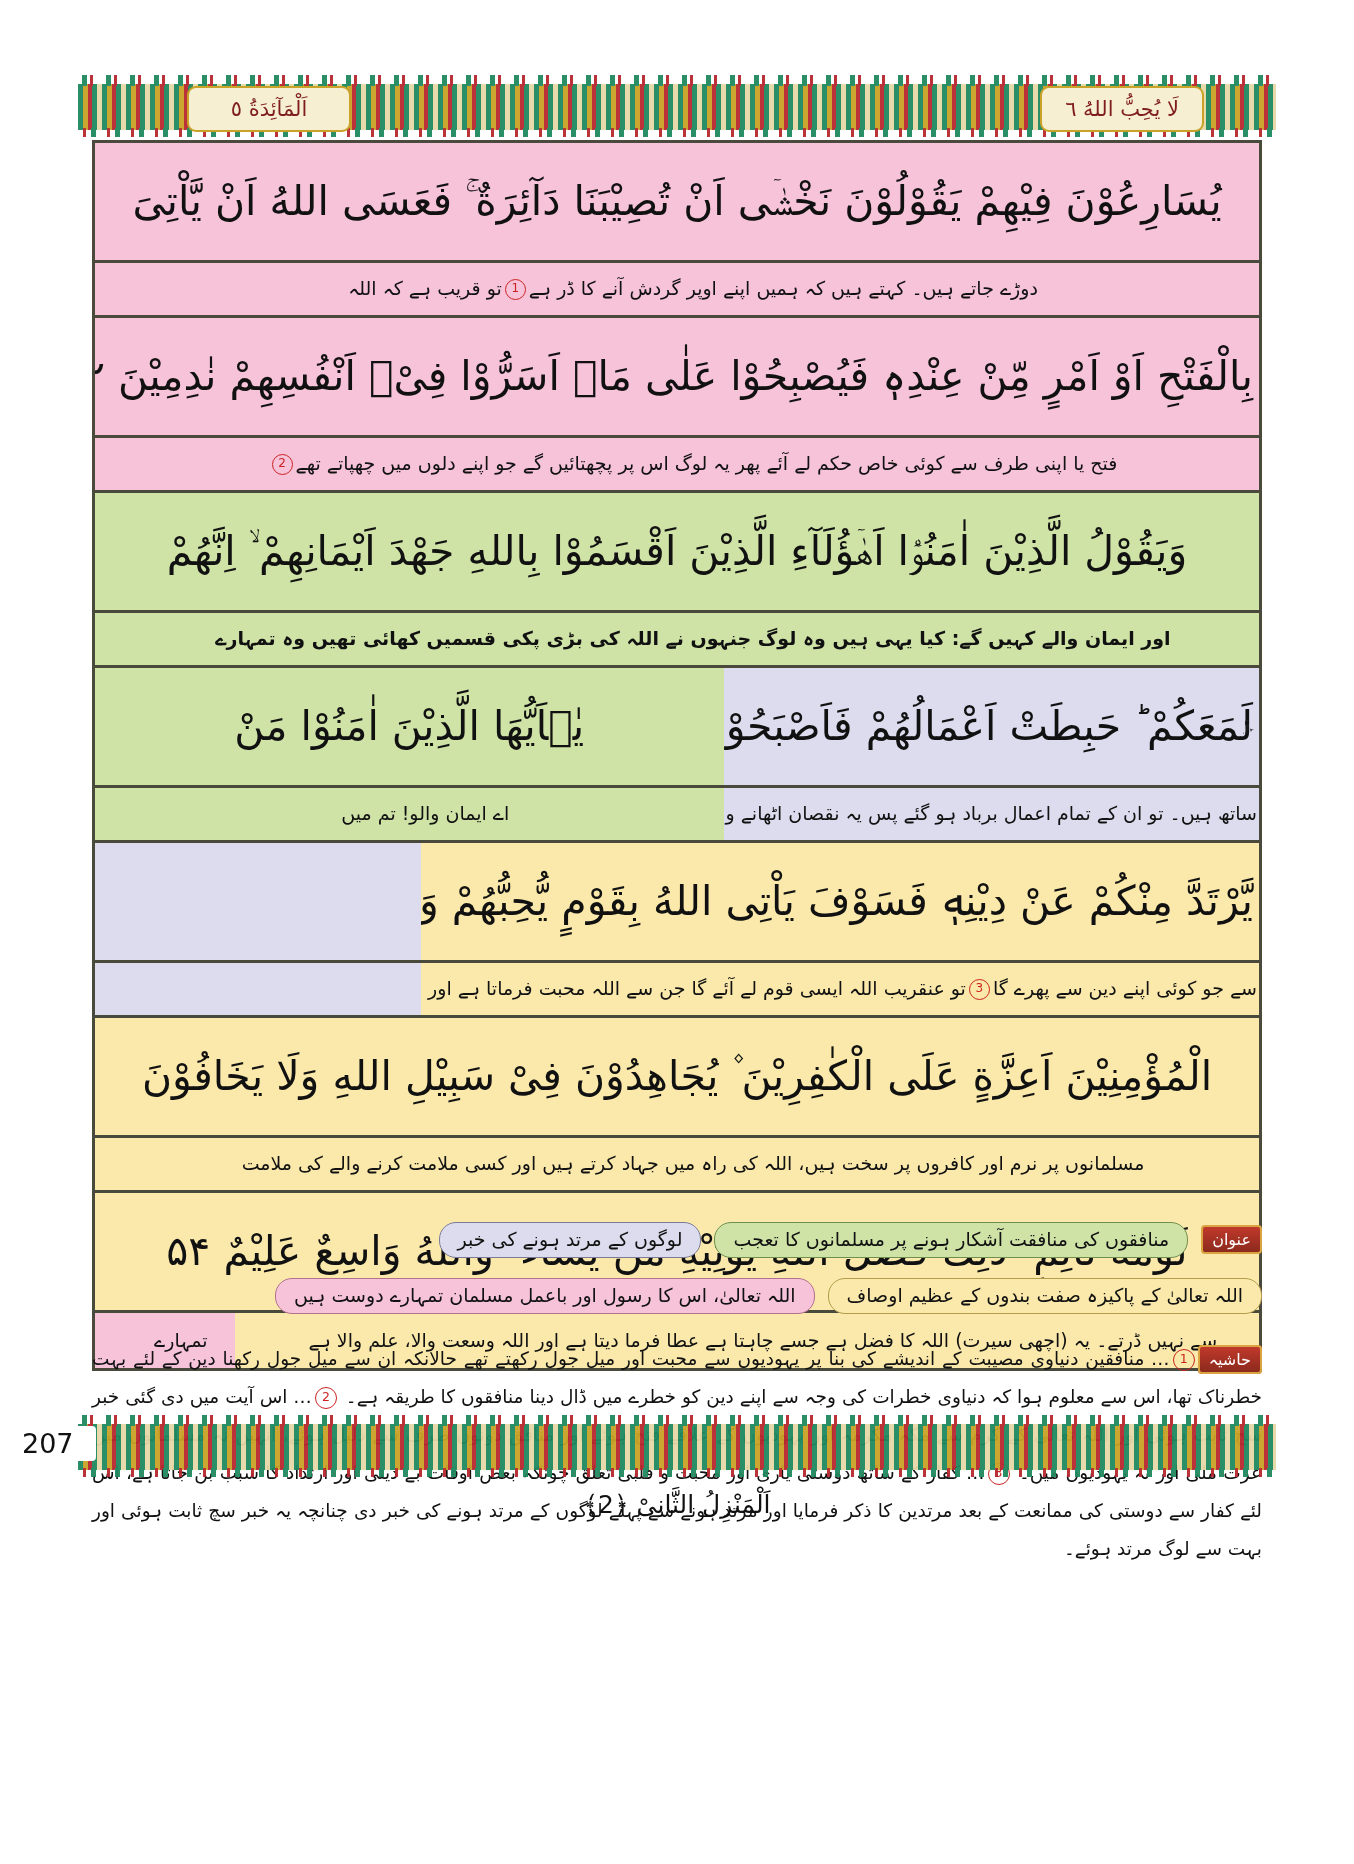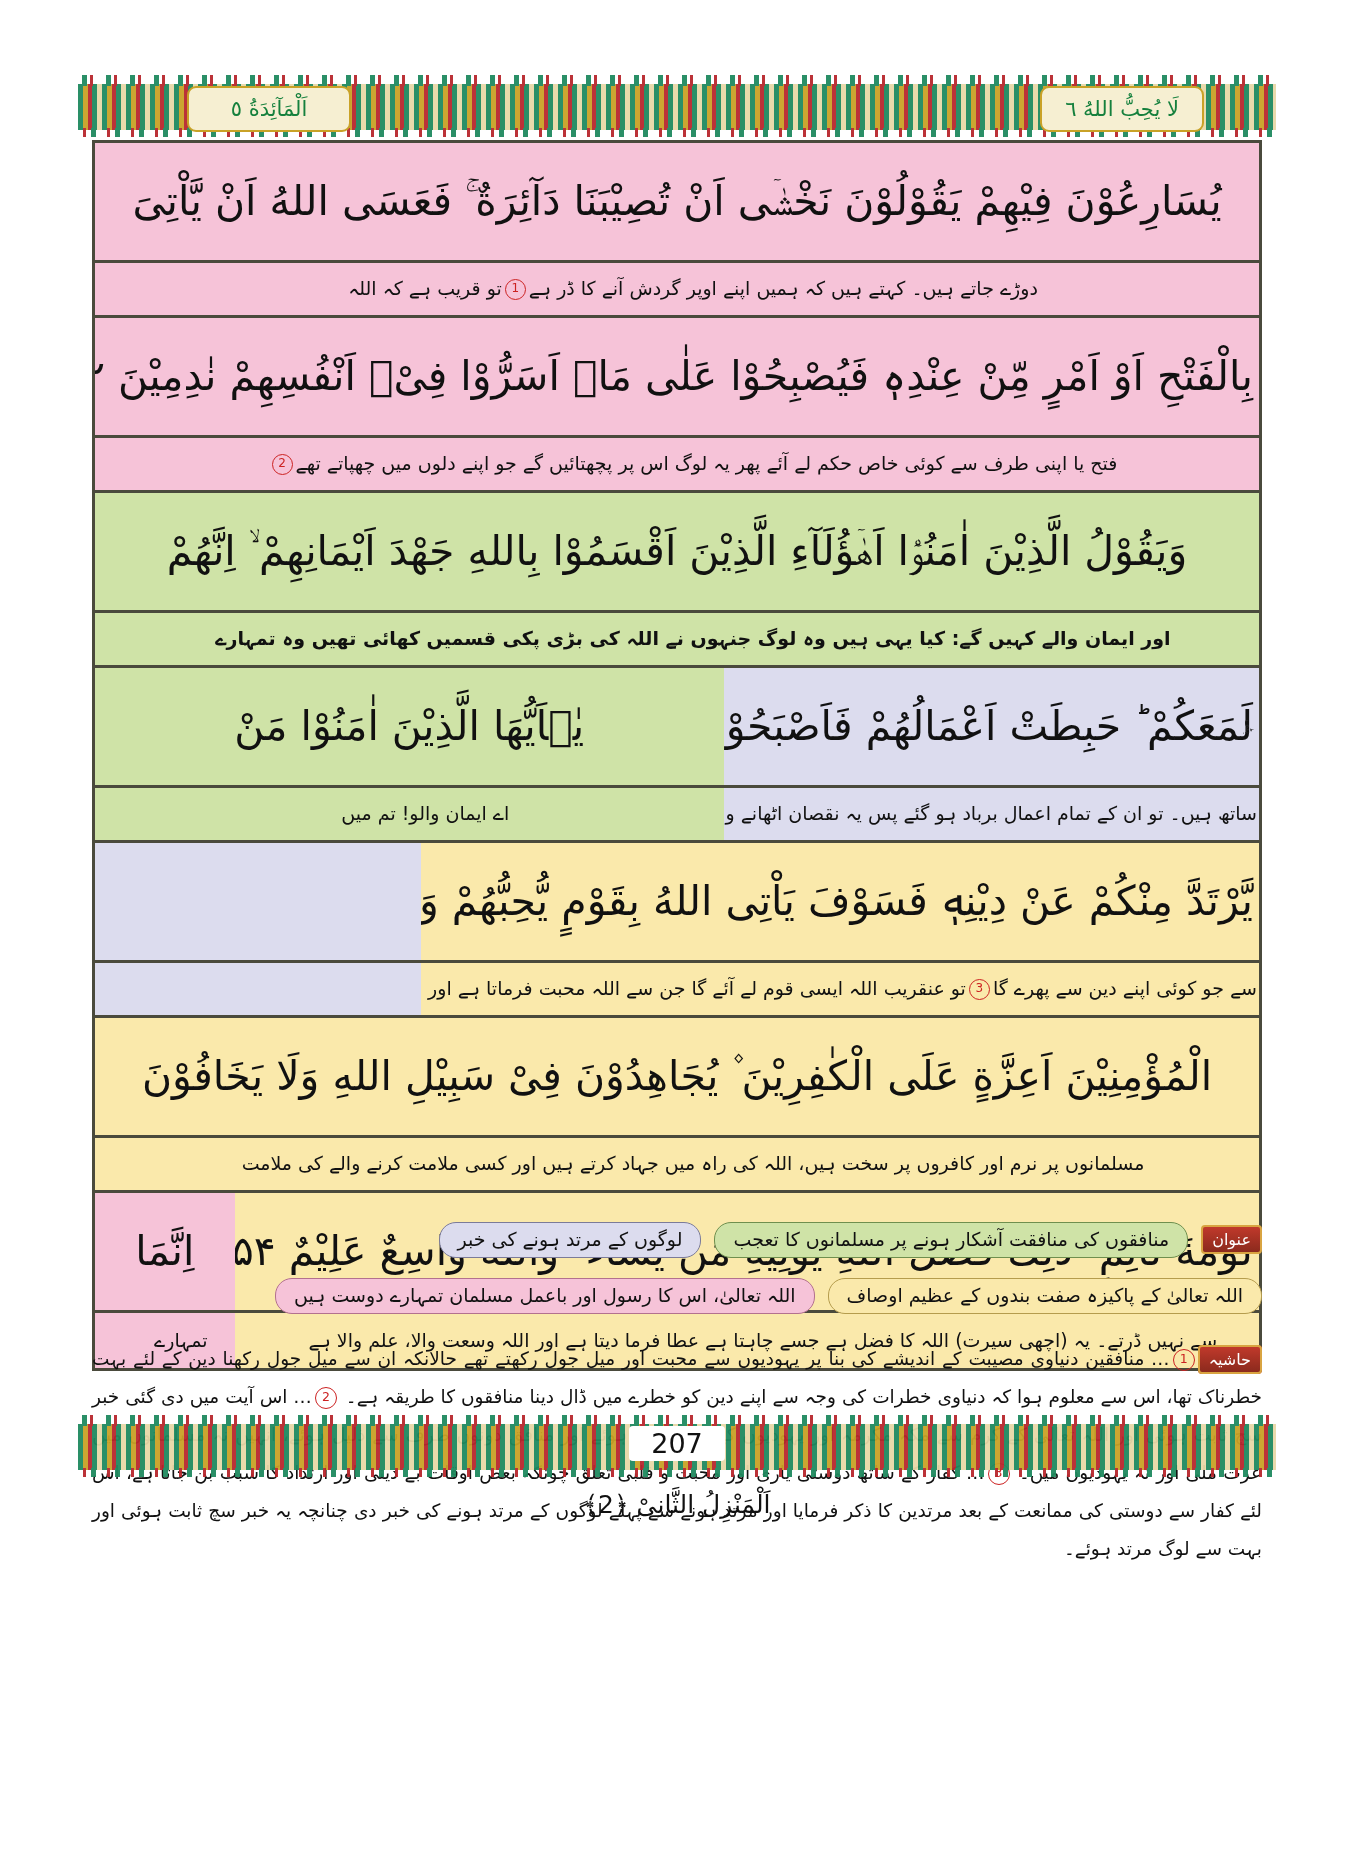--- a/index.html
+++ b/index.html
@@ -45,21 +45,21 @@
 
   .cartouche{
     position:absolute;
     top:86px;
     height:42px;
     background:#f6efd2;
     border:2px solid #c9a227;
     border-radius:9px;
     display:flex;align-items:center;justify-content:center;
     font-family:"DejaVu Sans","Liberation Sans",sans-serif;
-    font-size:21px;color:#15803d;
+    font-size:21px;color:#7f1d1d;
     padding:0 14px;
     z-index:4;
     white-space:nowrap;
   }
   #cartouche-surah{right:1003px;width:132px;}
   #cartouche-para{right:150px;width:132px;}
 
   
   .mushaf{
     position:absolute;
@@ -206,21 +206,21 @@
     border:1.6px solid #cc2222;color:#cc2222;
     border-radius:50%;width:20px;height:20px;line-height:17px;
     text-align:center;font-size:12.5px;margin:0 3px;vertical-align:middle;
   }
 
   
   .page-number{
     position:absolute;
     top:1428px;
     left:0;right:0;
-    text-align:center;
+    text-align:left;
     font-size:27px;
     color:#111;
     z-index:5;
   }
   .page-number span{
     background:#ffffff;
     padding:2px 22px;
     border-radius:4px;
   }
   .manzil{
@@ -311,23 +311,20 @@
         </div>
       </div>
       <div class="row row-ur">
         <div class="seg c-yellow" style="flex: 100 0 0px; justify-content: center;">
           <div class="ur">مسلمانوں پر نرم اور کافروں پر سخت ہیں، اللہ کی راہ میں جہاد کرتے ہیں اور کسی ملامت کرنے والے کی ملامت</div>
         </div>
       </div>
       <div class="row row-ar">
         <div class="seg c-yellow" style="flex: 88 0 0px;">
           <div class="ar">لَوْمَةَ لَآئِمٍ ؕ ذٰلِكَ فَضْلُ اللهِ یُؤْتِیْهِ مَنْ یَّشَآءُ ؕ وَاللهُ وَاسِعٌ عَلِیْمٌ ۵۴</div>
-        </div>
-        <div class="seg c-pink" style="flex: 12 0 0px;">
-          <div class="ar">اِنَّمَا</div>
         </div>
       </div>
       <div class="row row-ur">
         <div class="seg c-yellow" style="flex: 88 0 0px;">
           <div class="ur">سے نہیں ڈرتے۔ یہ (اچھی سیرت) اللہ کا فضل ہے جسے چاہتا ہے عطا فرما دیتا ہے اور اللہ وسعت والا، علم والا ہے</div>
         </div>
         <div class="seg c-pink" style="flex: 12 0 0px;">
           <div class="ur">تمہارے</div>
         </div>
       </div>

